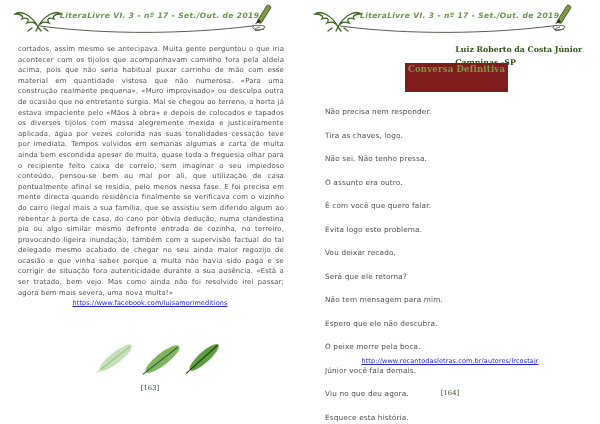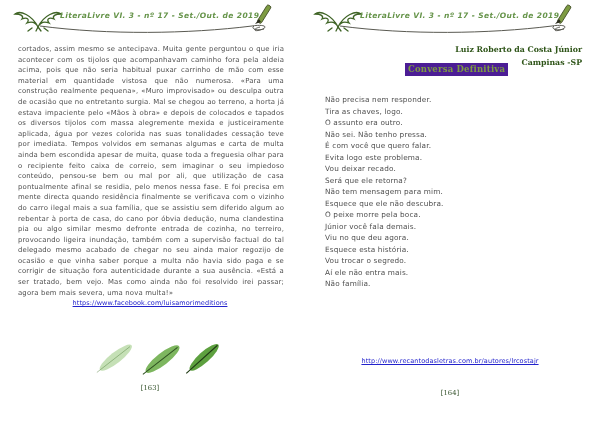--- a/index.html
+++ b/index.html
@@ -39,36 +39,36 @@
 
   .page-number {
     position: absolute; left: 0; width: 300px; text-align: center;
     font-size: 6.8px; color: #33512a; font-family: "DejaVu Serif", serif;
   }
   .pn-left { top: 384px; }
   .pn-right { top: 389px; }
 
   
   .author-block {
-    position: absolute; right: 18px; top: 43px; text-align: right;
+    position: absolute; right: 18px; top: 43px; text-align: left;
     font-family: "DejaVu Serif", serif; font-weight: bold;
     font-size: 7.8px; color: #2e5418; line-height: 13px;
   }
   .poem-title {
     position: absolute; left: 105px; top: 63px;
-    background: #4c1d95; color: #7d9b42;
+    background: #7f1d1d; color: #7d9b42;
     font-family: "DejaVu Serif", serif; font-weight: bold;
-    font-size: 8.5px; padding: 1px 3px 2px 3px; letter-spacing: 0.2px;
+    font-size: 8.5px; padding: 1px 3px 18px 3px; letter-spacing: 0.2px;
   }
   .poem {
     position: absolute; left: 25px; top: 94px;
     font-size: 7.3px; line-height: 11.5px; color: #4f4f4f;
     letter-spacing: 0.15px;
   }
-  .poem-line { display: block; white-space: nowrap; }
+  .poem-line { display: block; white-space: nowrap; margin-top: 12px; }
 </style>
 </head>
 <body>
 
 <div class="spread">
 
   <div class="page">
 
     <div class="page-header">
       <span class="wings-wrap">
@@ -149,28 +149,28 @@
     <div class="author-block">
       <div>Luiz Roberto da Costa Júnior</div>
       <div>Campinas -SP</div>
     </div>
 
     <div class="poem-title">Conversa Definitiva</div>
 
     <div class="poem">
       <span class="poem-line">Não precisa nem responder.</span>
       <span class="poem-line">Tira as chaves, logo.</span>
+      <span class="poem-line">Não sei. Não tenho pressa.</span>
       <span class="poem-line">O assunto era outro.</span>
-      <span class="poem-line">Não sei. Não tenho pressa.</span>
       <span class="poem-line">É com você que quero falar.</span>
       <span class="poem-line">Evita logo este problema.</span>
       <span class="poem-line">Vou deixar recado.</span>
       <span class="poem-line">Será que ele retorna?</span>
       <span class="poem-line">Não tem mensagem para mim.</span>
-      <span class="poem-line">Esquece que ele não descubra.</span>
+      <span class="poem-line">Espero que ele não descubra.</span>
       <span class="poem-line">O peixe morre pela boca.</span>
       <span class="poem-line">Júnior você fala demais.</span>
       <span class="poem-line">Viu no que deu agora.</span>
       <span class="poem-line">Esquece esta história.</span>
       <span class="poem-line">Vou trocar o segredo.</span>
       <span class="poem-line">Aí ele não entra mais.</span>
       <span class="poem-line">Não família.</span>
     </div>
 
     <a class="page-link rl-link" href="#">http://www.recantodasletras.com.br/autores/lrcostajr</a>

